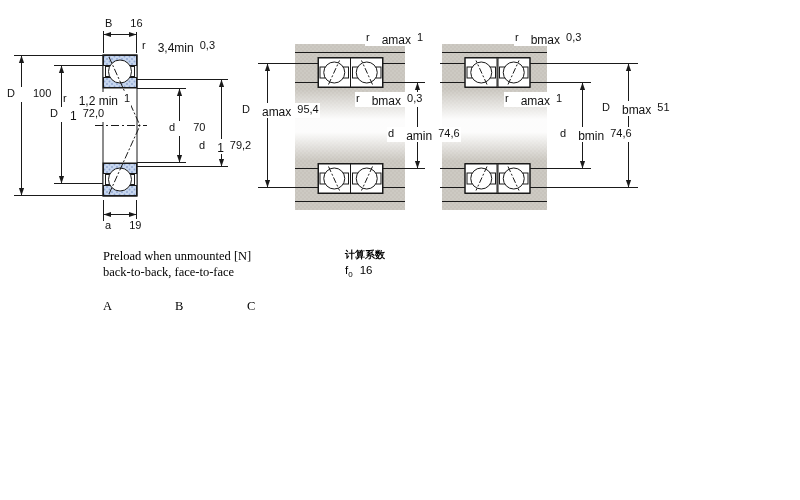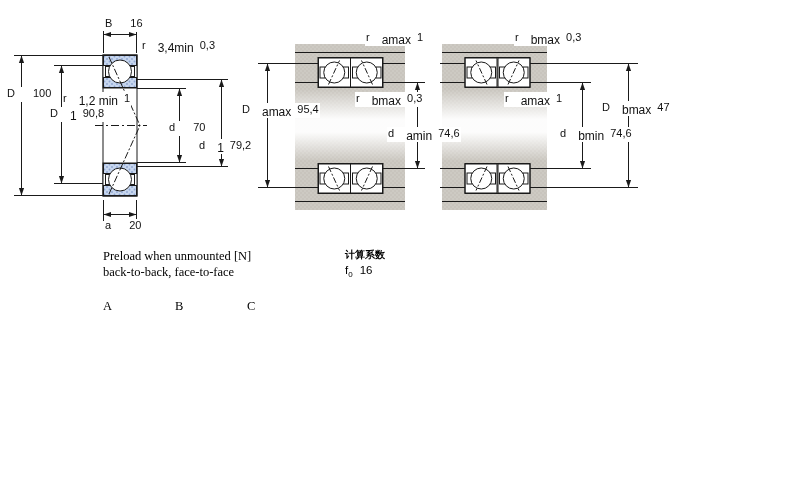--- a/index.html
+++ b/index.html
@@ -153,33 +153,33 @@
       <use href="#cell" transform="translate(497.5,193.5) scale(1,-1)"></use>
       <rect x="465" y="57.5" width="65" height="30" fill="none" style="stroke:var(--line)" stroke-width="1"></rect>
       <rect x="465" y="163.5" width="65" height="30" fill="none" style="stroke:var(--line)" stroke-width="1"></rect>
     </g>
   </svg>
 
   <div class="dim-label" style="left:104px;top:17px"><span class="sym">B</span><sub class="sub"></sub><span class="val">16</span></div>
   <div class="dim-label" style="left:141px;top:39px"><span class="sym">r</span><sub class="sub">3,4min</sub><span class="val">0,3</span></div>
   <div class="dim-label" style="left:6px;top:87px"><span class="sym">D</span><sub class="sub"></sub><span class="val">100</span></div>
   <div class="dim-label" style="left:62px;top:92px"><span class="sym">r</span><sub class="sub">1,2 min</sub><span class="val">1</span></div>
-  <div class="dim-label" style="left:49px;top:107px"><span class="sym">D</span><sub class="sub">1</sub><span class="val">90,8</span></div>
+  <div class="dim-label" style="left:49px;top:107px"><span class="sym">D</span><sub class="sub">1</sub><span class="val">72,0</span></div>
   <div class="dim-label" style="left:168px;top:121px"><span class="sym">d</span><sub class="sub"></sub><span class="val">70</span></div>
   <div class="dim-label" style="left:198px;top:139px"><span class="sym">d</span><sub class="sub">1</sub><span class="val">79,2</span></div>
-  <div class="dim-label" style="left:104px;top:219px"><span class="sym">a</span><sub class="sub"></sub><span class="val">20</span></div>
+  <div class="dim-label" style="left:104px;top:219px"><span class="sym">a</span><sub class="sub"></sub><span class="val">19</span></div>
 
   <div class="dim-label" style="left:365px;top:31px"><span class="sym">r</span><sub class="sub">amax</sub><span class="val">1</span></div>
   <div class="dim-label" style="left:355px;top:92px"><span class="sym">r</span><sub class="sub">bmax</sub><span class="val">0,3</span></div>
   <div class="dim-label" style="left:241px;top:103px"><span class="sym">D</span><sub class="sub">amax</sub><span class="val">95,4</span></div>
   <div class="dim-label" style="left:387px;top:127px"><span class="sym">d</span><sub class="sub">amin</sub><span class="val">74,6</span></div>
 
   <div class="dim-label" style="left:514px;top:31px"><span class="sym">r</span><sub class="sub">bmax</sub><span class="val">0,3</span></div>
   <div class="dim-label" style="left:504px;top:92px"><span class="sym">r</span><sub class="sub">amax</sub><span class="val">1</span></div>
-  <div class="dim-label" style="left:601px;top:101px"><span class="sym">D</span><sub class="sub">bmax</sub><span class="val">47</span></div>
+  <div class="dim-label" style="left:601px;top:101px"><span class="sym">D</span><sub class="sub">bmax</sub><span class="val">51</span></div>
   <div class="dim-label" style="left:559px;top:127px"><span class="sym">d</span><sub class="sub">bmin</sub><span class="val">74,6</span></div>
 
   <div class="txt serif bold" style="left:103px;top:249px">Preload when unmounted [N]</div>
   <div class="txt serif" style="left:103px;top:265px">back-to-back, face-to-face</div>
 
   <div class="txt prow" style="left:103px;top:296px">
     <span>A</span><span>B</span><span>C</span>
   </div>
 
   <div class="txt calc-title" style="left:345px;top:248px">计算系数</div>

